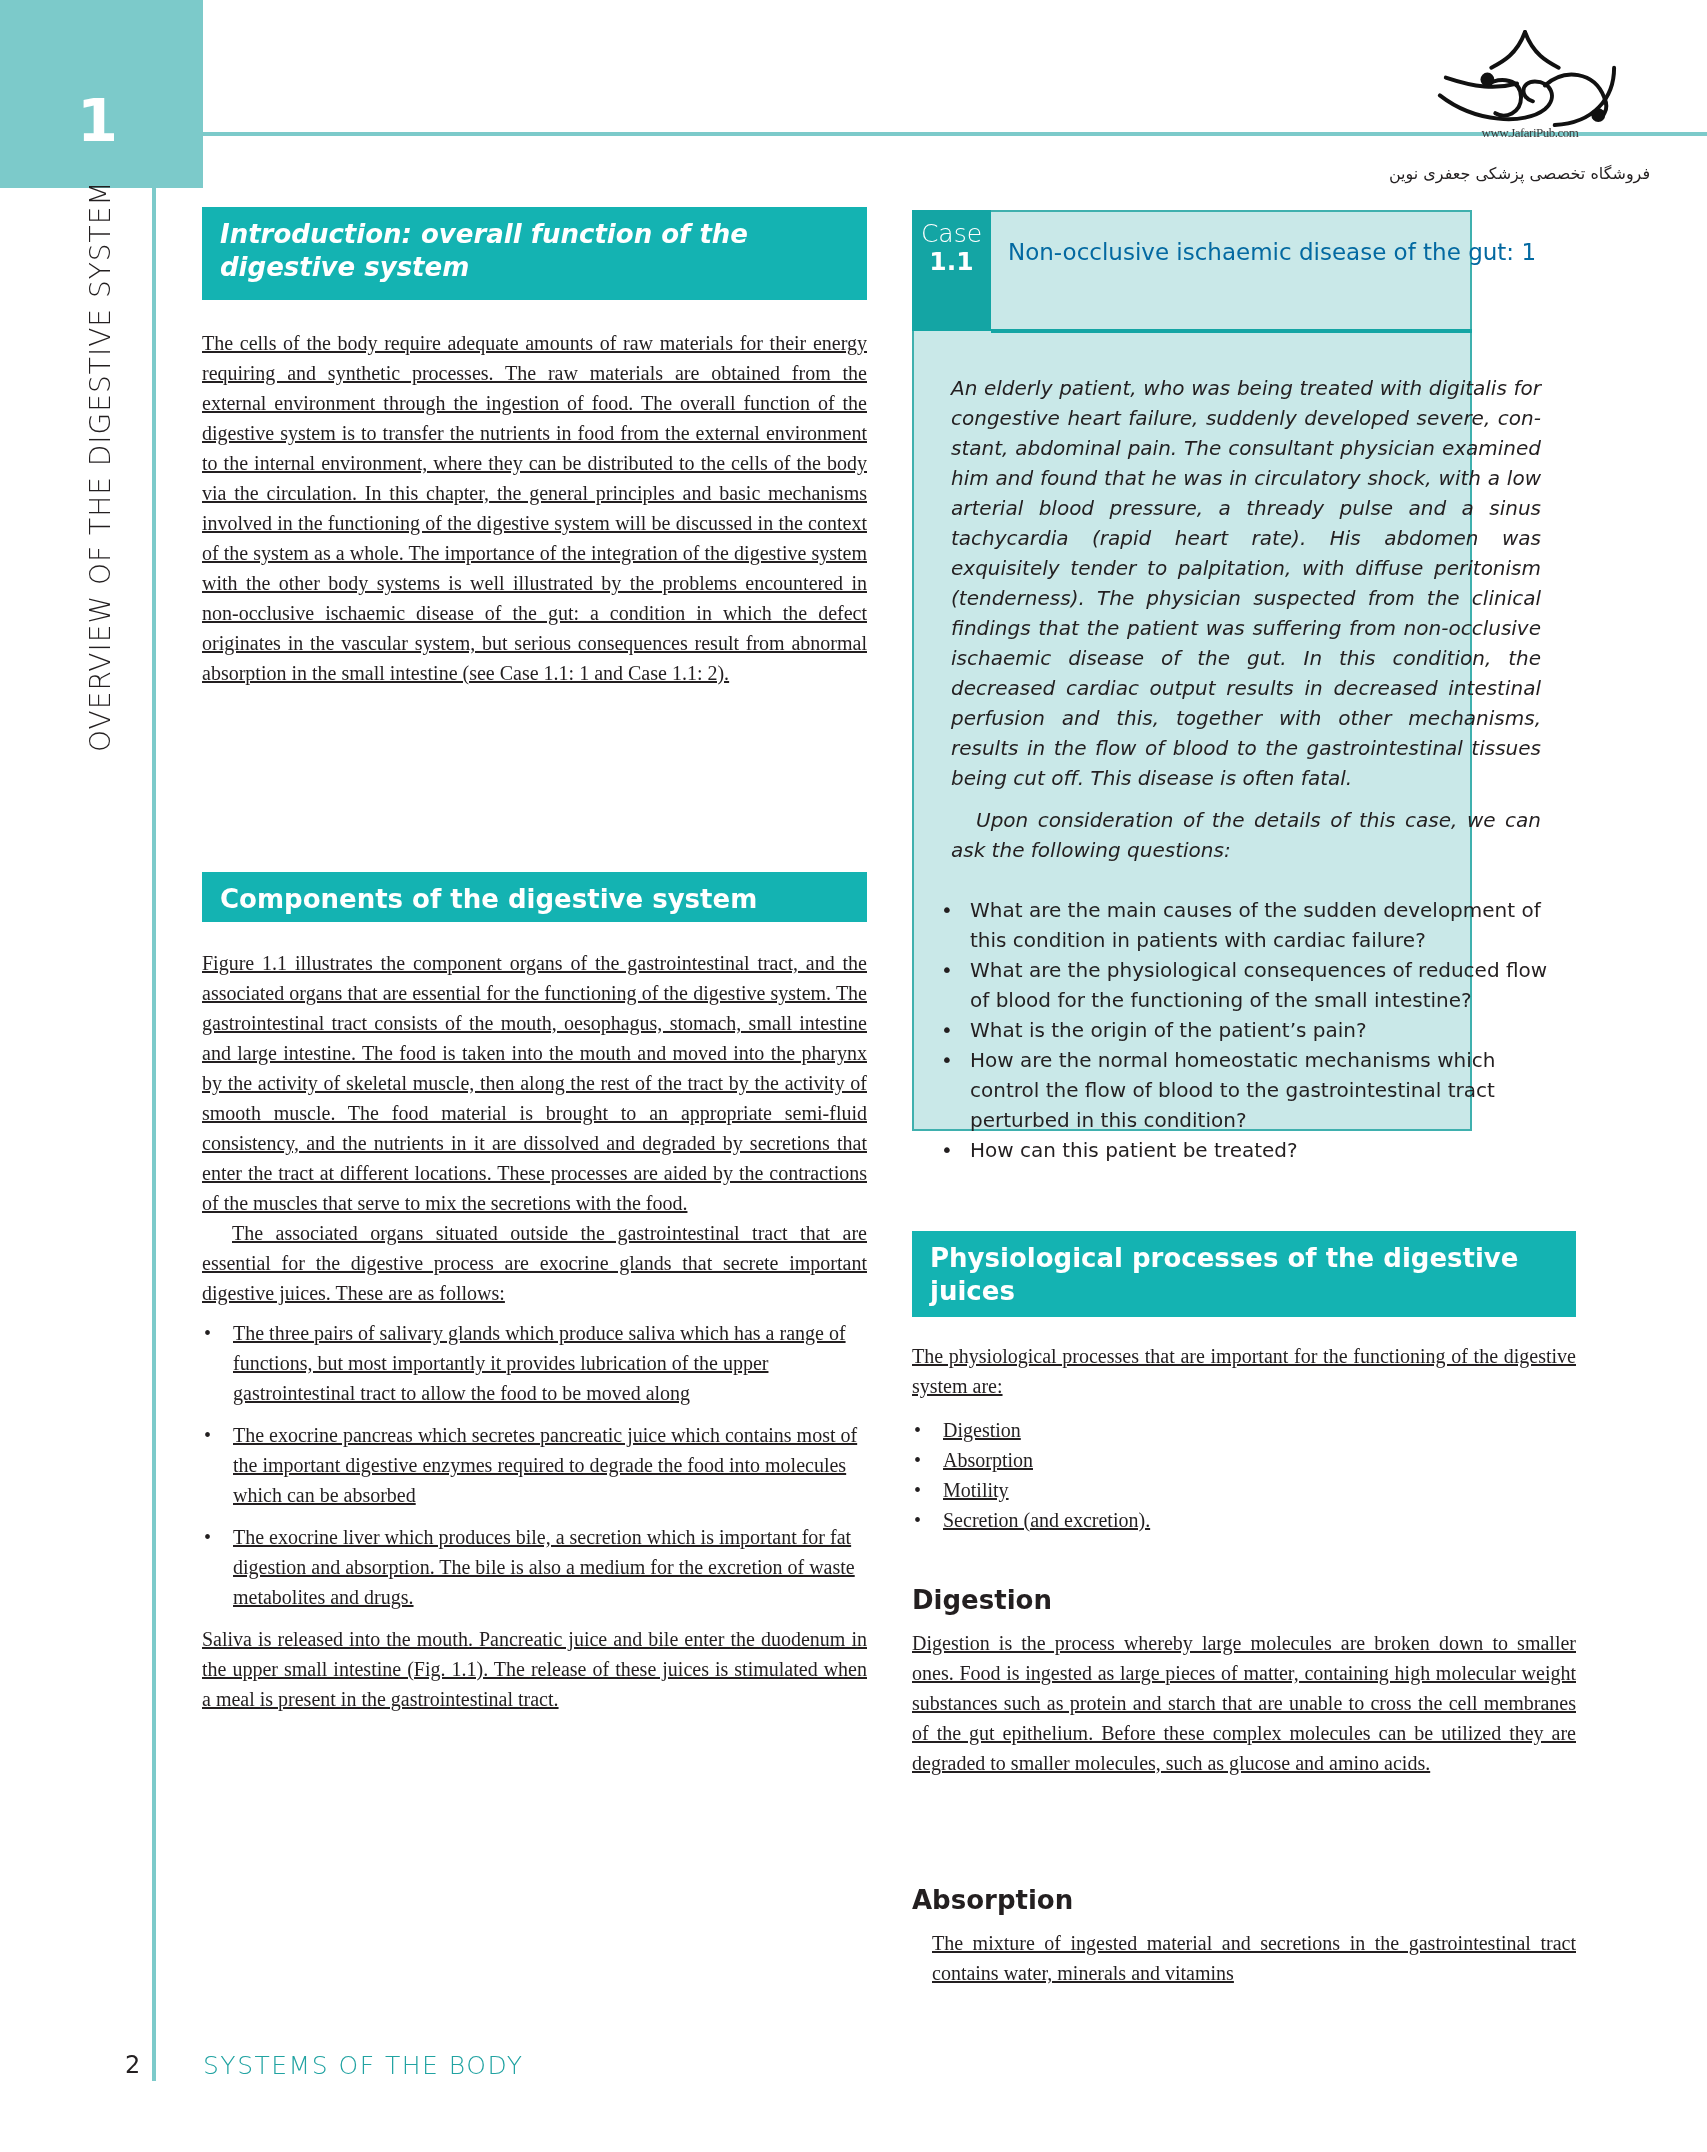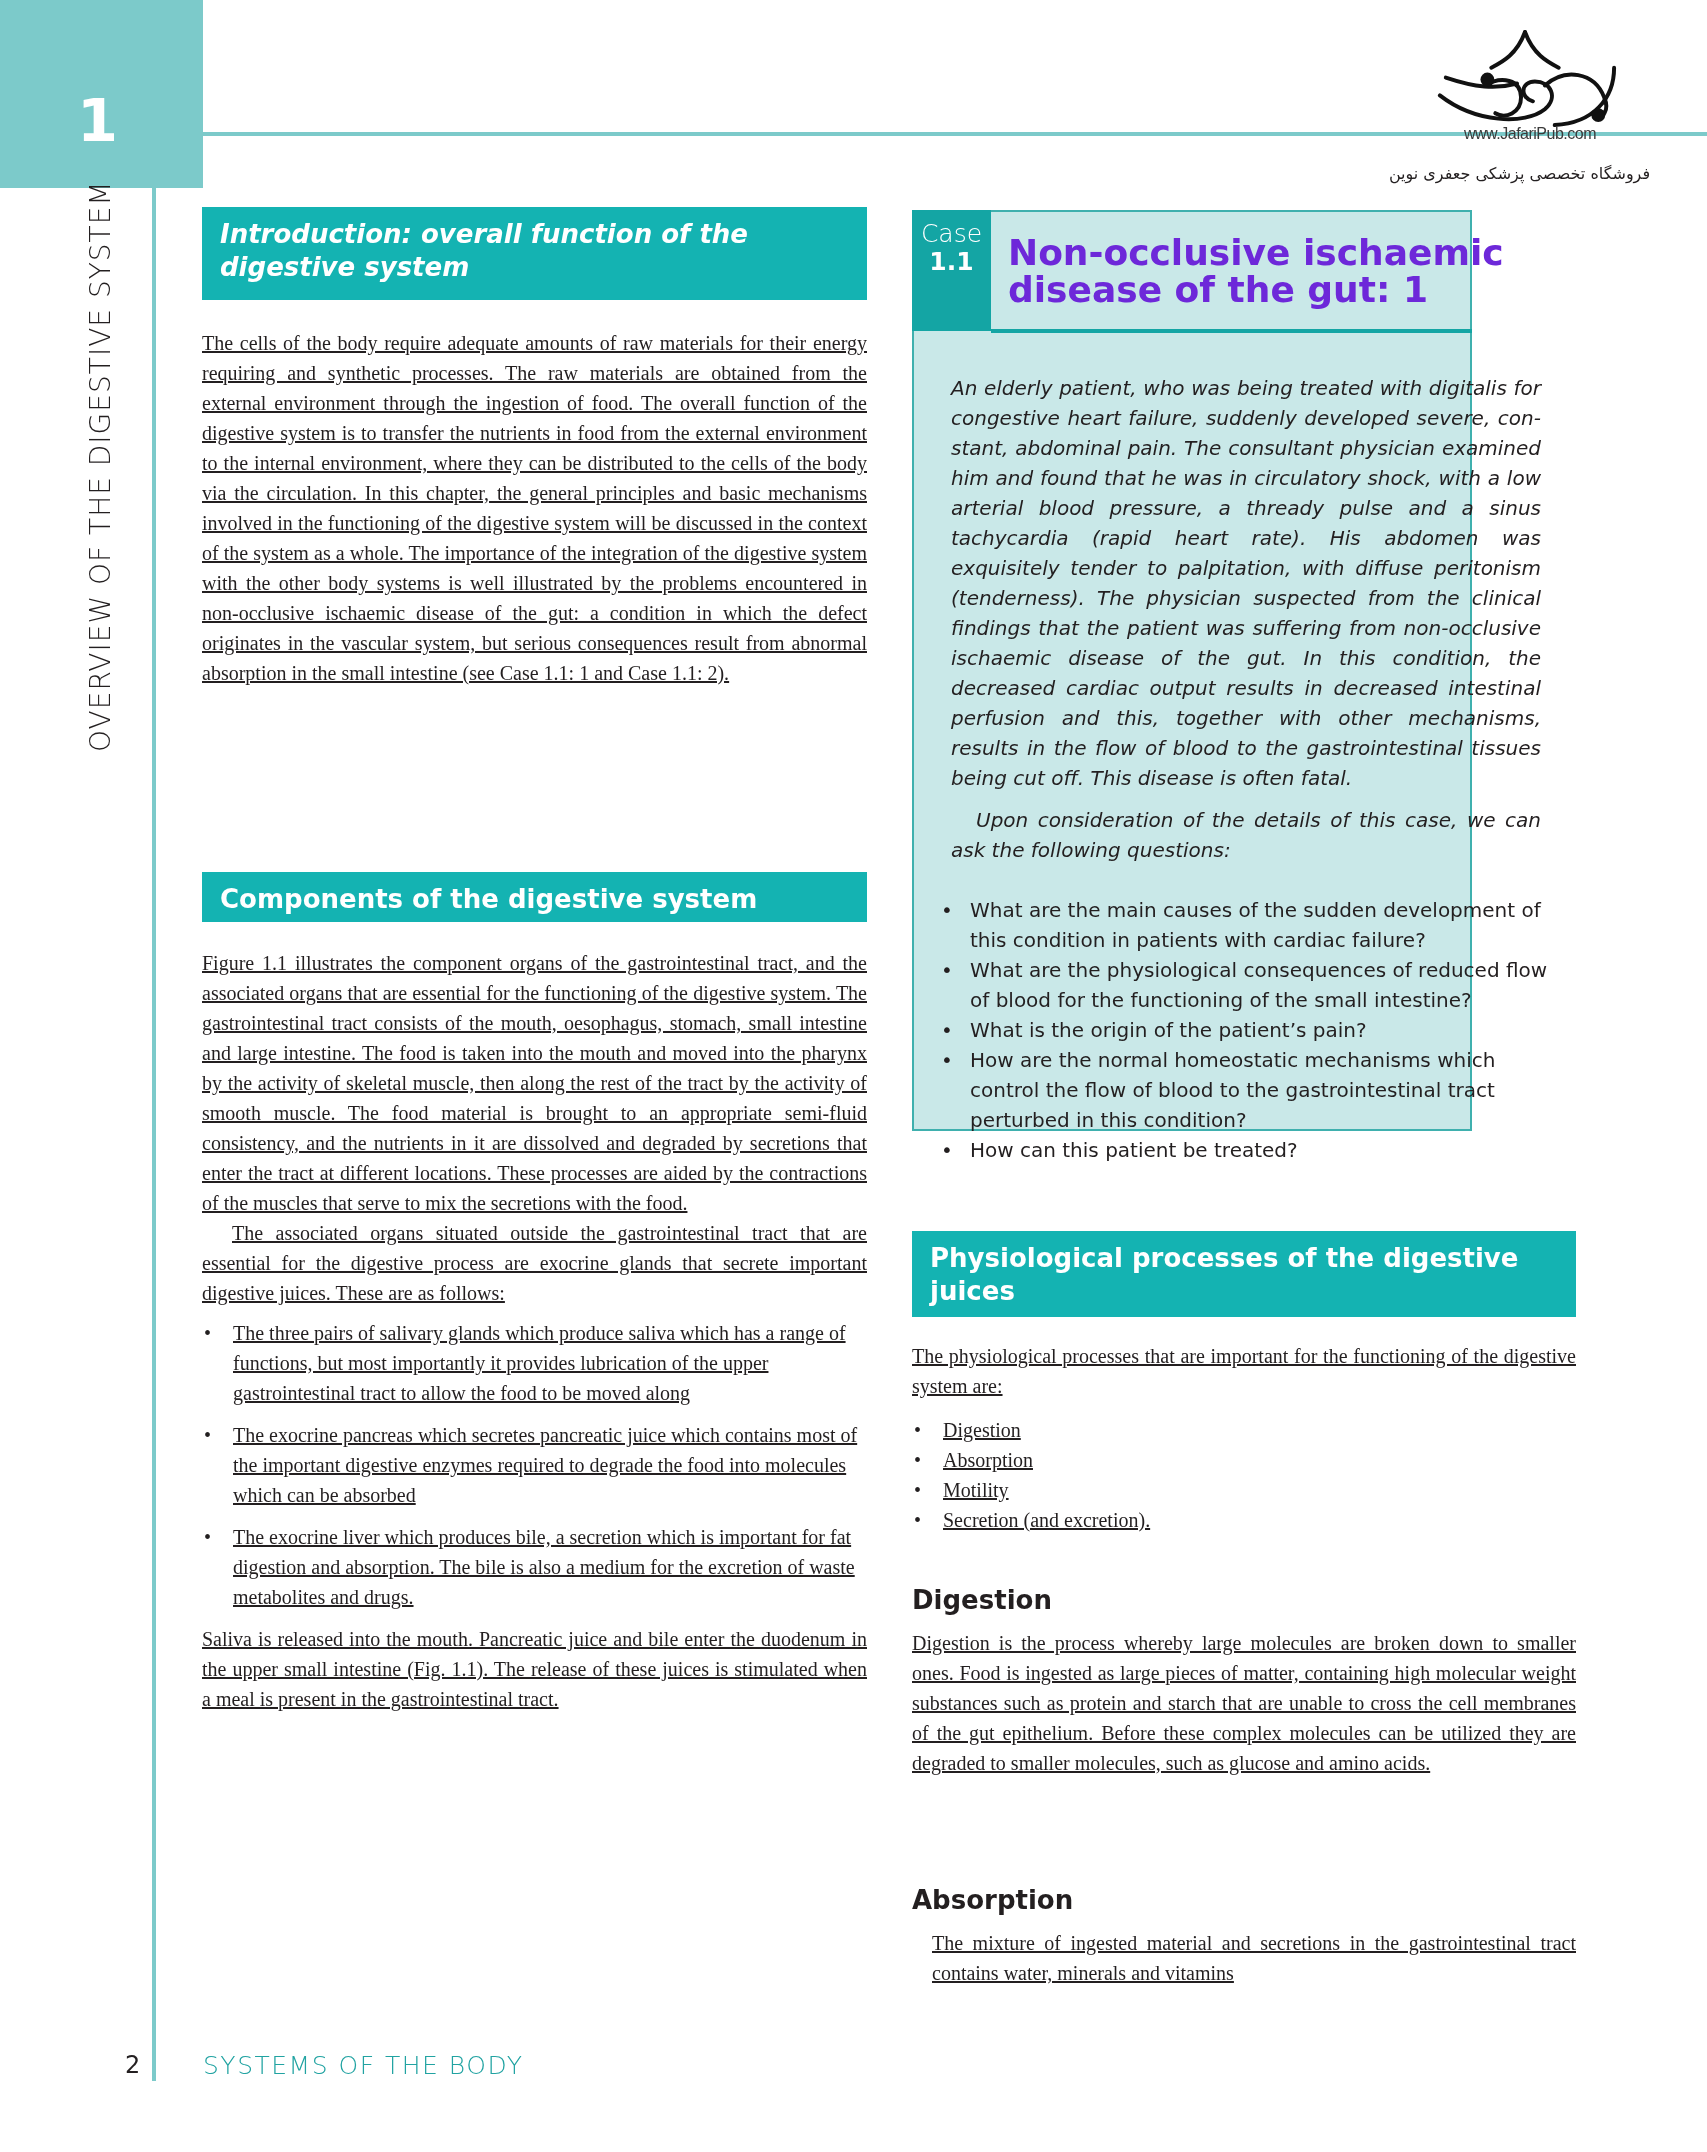--- a/index.html
+++ b/index.html
@@ -4,41 +4,41 @@
 <style>
   html, body { margin:0; padding:0; }
   body { width:1708px; height:2152px; position:relative; background:#ffffff; overflow:hidden; color:#231f20; }
   .abs { position:absolute; }
   .chapter-block { left:0; top:0; width:203px; height:188px; background:#7ccaca; }
   .chapter-num { position:absolute; left:77px; top:91px; font-family:"DejaVu Sans", sans-serif; font-weight:bold; font-size:59px; color:#ffffff; line-height:1; }
   .top-rule { left:203px; top:132px; width:1505px; height:4px; background:#7ccaca; }
   .side-rule { left:152px; top:188px; width:4px; height:1893px; background:#7ccaca; }
   .side-title { left:84px; top:752px; transform-origin:0 0; transform:rotate(-90deg); font-family:"DejaVu Sans", sans-serif; font-size:28px; font-weight:200; letter-spacing:1px; color:#231f20; white-space:nowrap; line-height:34px; }
   .logo { left:1426px; top:28px; width:198px; height:109px; }
-  .logo-url { left:1426px; top:125px; width:208px; text-align:center; font-family:Liberation Sans, sans-serif; font-size:16px; color:#3a3a3a; letter-spacing:-0.5px; }
+  .logo-url { left:1426px; top:125px; width:208px; text-align:center; font-family:Liberation Serif, serif; font-size:13px; color:#3a3a3a; letter-spacing:-0.5px; }
   .logo-fa { left:1376px; top:164px; width:287px; text-align:center; font-family:"DejaVu Sans", sans-serif; font-size:16px; color:#231f20; direction:rtl; }
 
   .col { position:absolute; }
   .col-left { left:202px; width:665px; }
   .col-right { left:912px; width:664px; }
 
   .sec-head { background:#14b3b2; color:#ffffff; font-family:"DejaVu Sans", sans-serif; font-weight:bold; font-size:26px; line-height:33px; padding:11px 18px 11px 18px; box-sizing:border-box; }
   .serif { font-family:"Liberation Serif", "DejaVu Serif", serif; font-size:20px; line-height:30px; text-align:justify; hyphens:manual;text-decoration:underline; }
   .serif p { margin:0; }
   .indent { text-indent:30px; }
   ul.blist { margin:0; padding:0; list-style:none; }
   ul.blist li { position:relative; padding-left:31px; }
   ul.blist li .dot { position:absolute; left:2px; top:0; }
   .sub-head { font-family:"DejaVu Sans", sans-serif; font-weight:bold; font-size:26px; color:#231f20; line-height:32px; }
 
   .case-box { left:912px; top:210px; width:560px; height:921px; background:#c9e8e8; border:2px solid #3fb0ae; box-sizing:border-box; }
   .case-tag { position:absolute; left:-2px; top:-2px; width:79px; height:121px; background:#14a5a4; color:#ffffff; font-family:"DejaVu Sans", sans-serif; text-align:center; }
   .case-tag .case-word { display:block; font-size:25px; line-height:28px; margin-top:10px; font-weight:300; }
   .case-tag .case-num { display:block; font-size:25px; line-height:28px; font-weight:bold; }
-  .case-title { position:absolute; left:94px; top:22px; width:535px; font-family:"DejaVu Sans", sans-serif; font-size:36px; line-height:37px; color:#6d28d9; font-weight:700; }
+  .case-title { position:absolute; left:94px; top:22px; width:535px; font-family:"DejaVu Sans", sans-serif; font-size:23px; line-height:37px; color:#0369a1; font-weight:400; }
   .case-rule { position:absolute; left:77px; top:117px; right:-2px; height:4px; background:#14a5a4; }
   .case-body { position:absolute; left:25px; top:149px; width:614px; font-family:"DejaVu Sans", sans-serif; font-size:20px; line-height:30px; text-align:justify; color:#231f20; }
   .case-body p { margin:12px;font-style:italic; }
   .case-body ul.blist li { padding-left:31px; text-align:left; }
 
   .footer-num { left:125px; top:2051px; font-family:"DejaVu Sans", sans-serif; font-size:24px; color:#231f20; }
   .footer-title { left:203px; top:2051px; font-family:"DejaVu Sans", sans-serif; font-size:25px; font-weight:200; letter-spacing:1.5px; color:#21a3a2; }
 </style>
 </head>
 <body>

